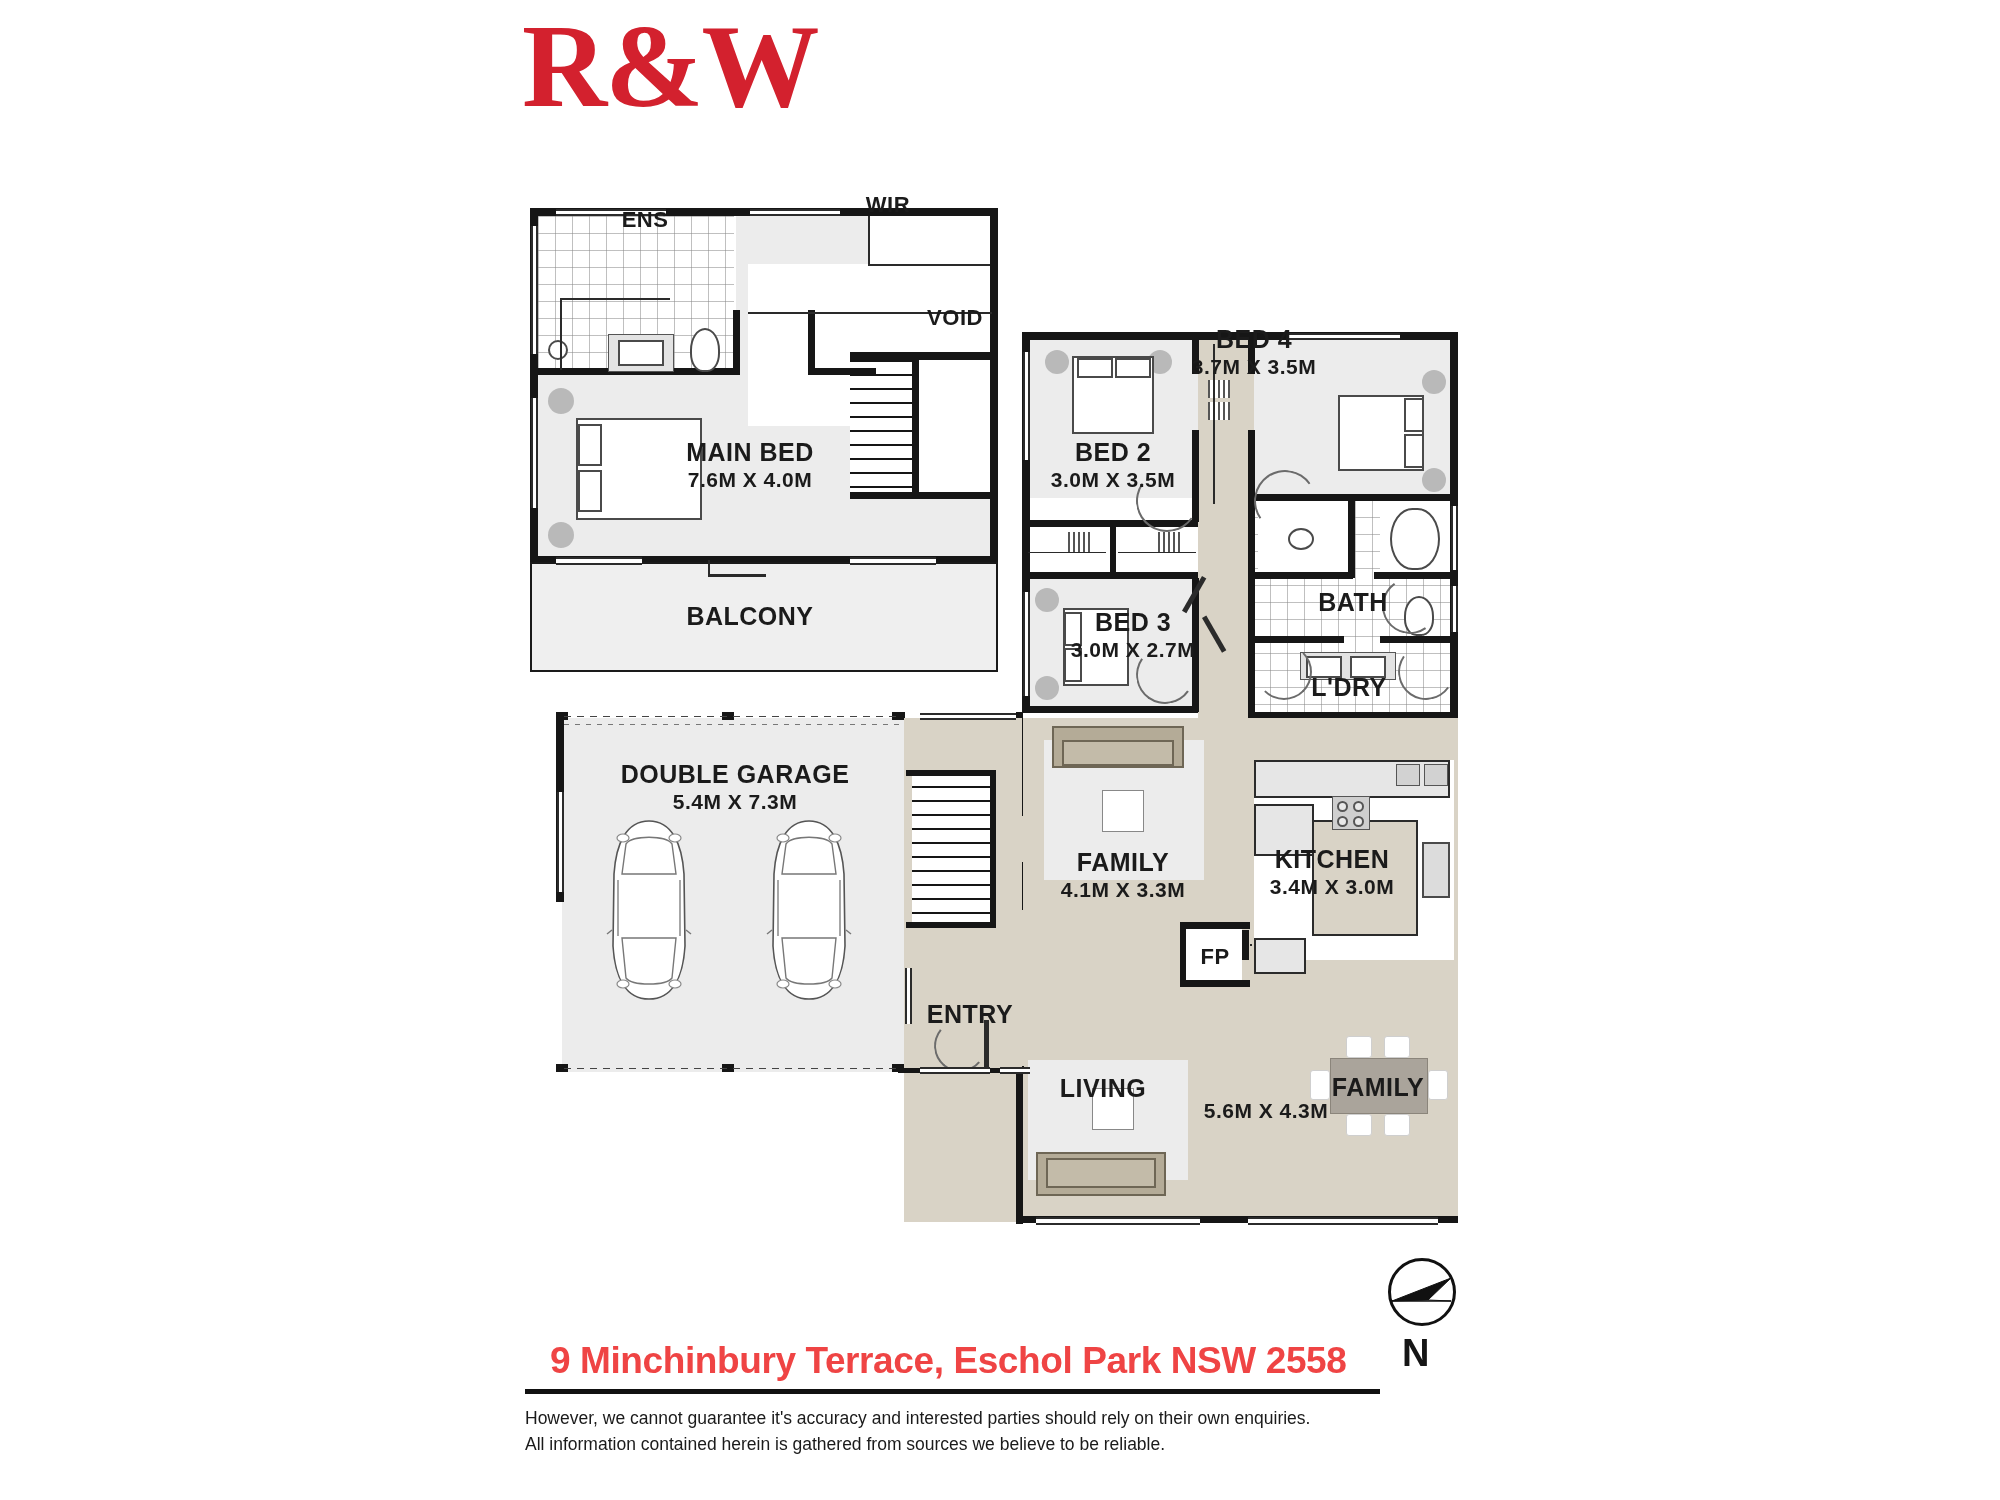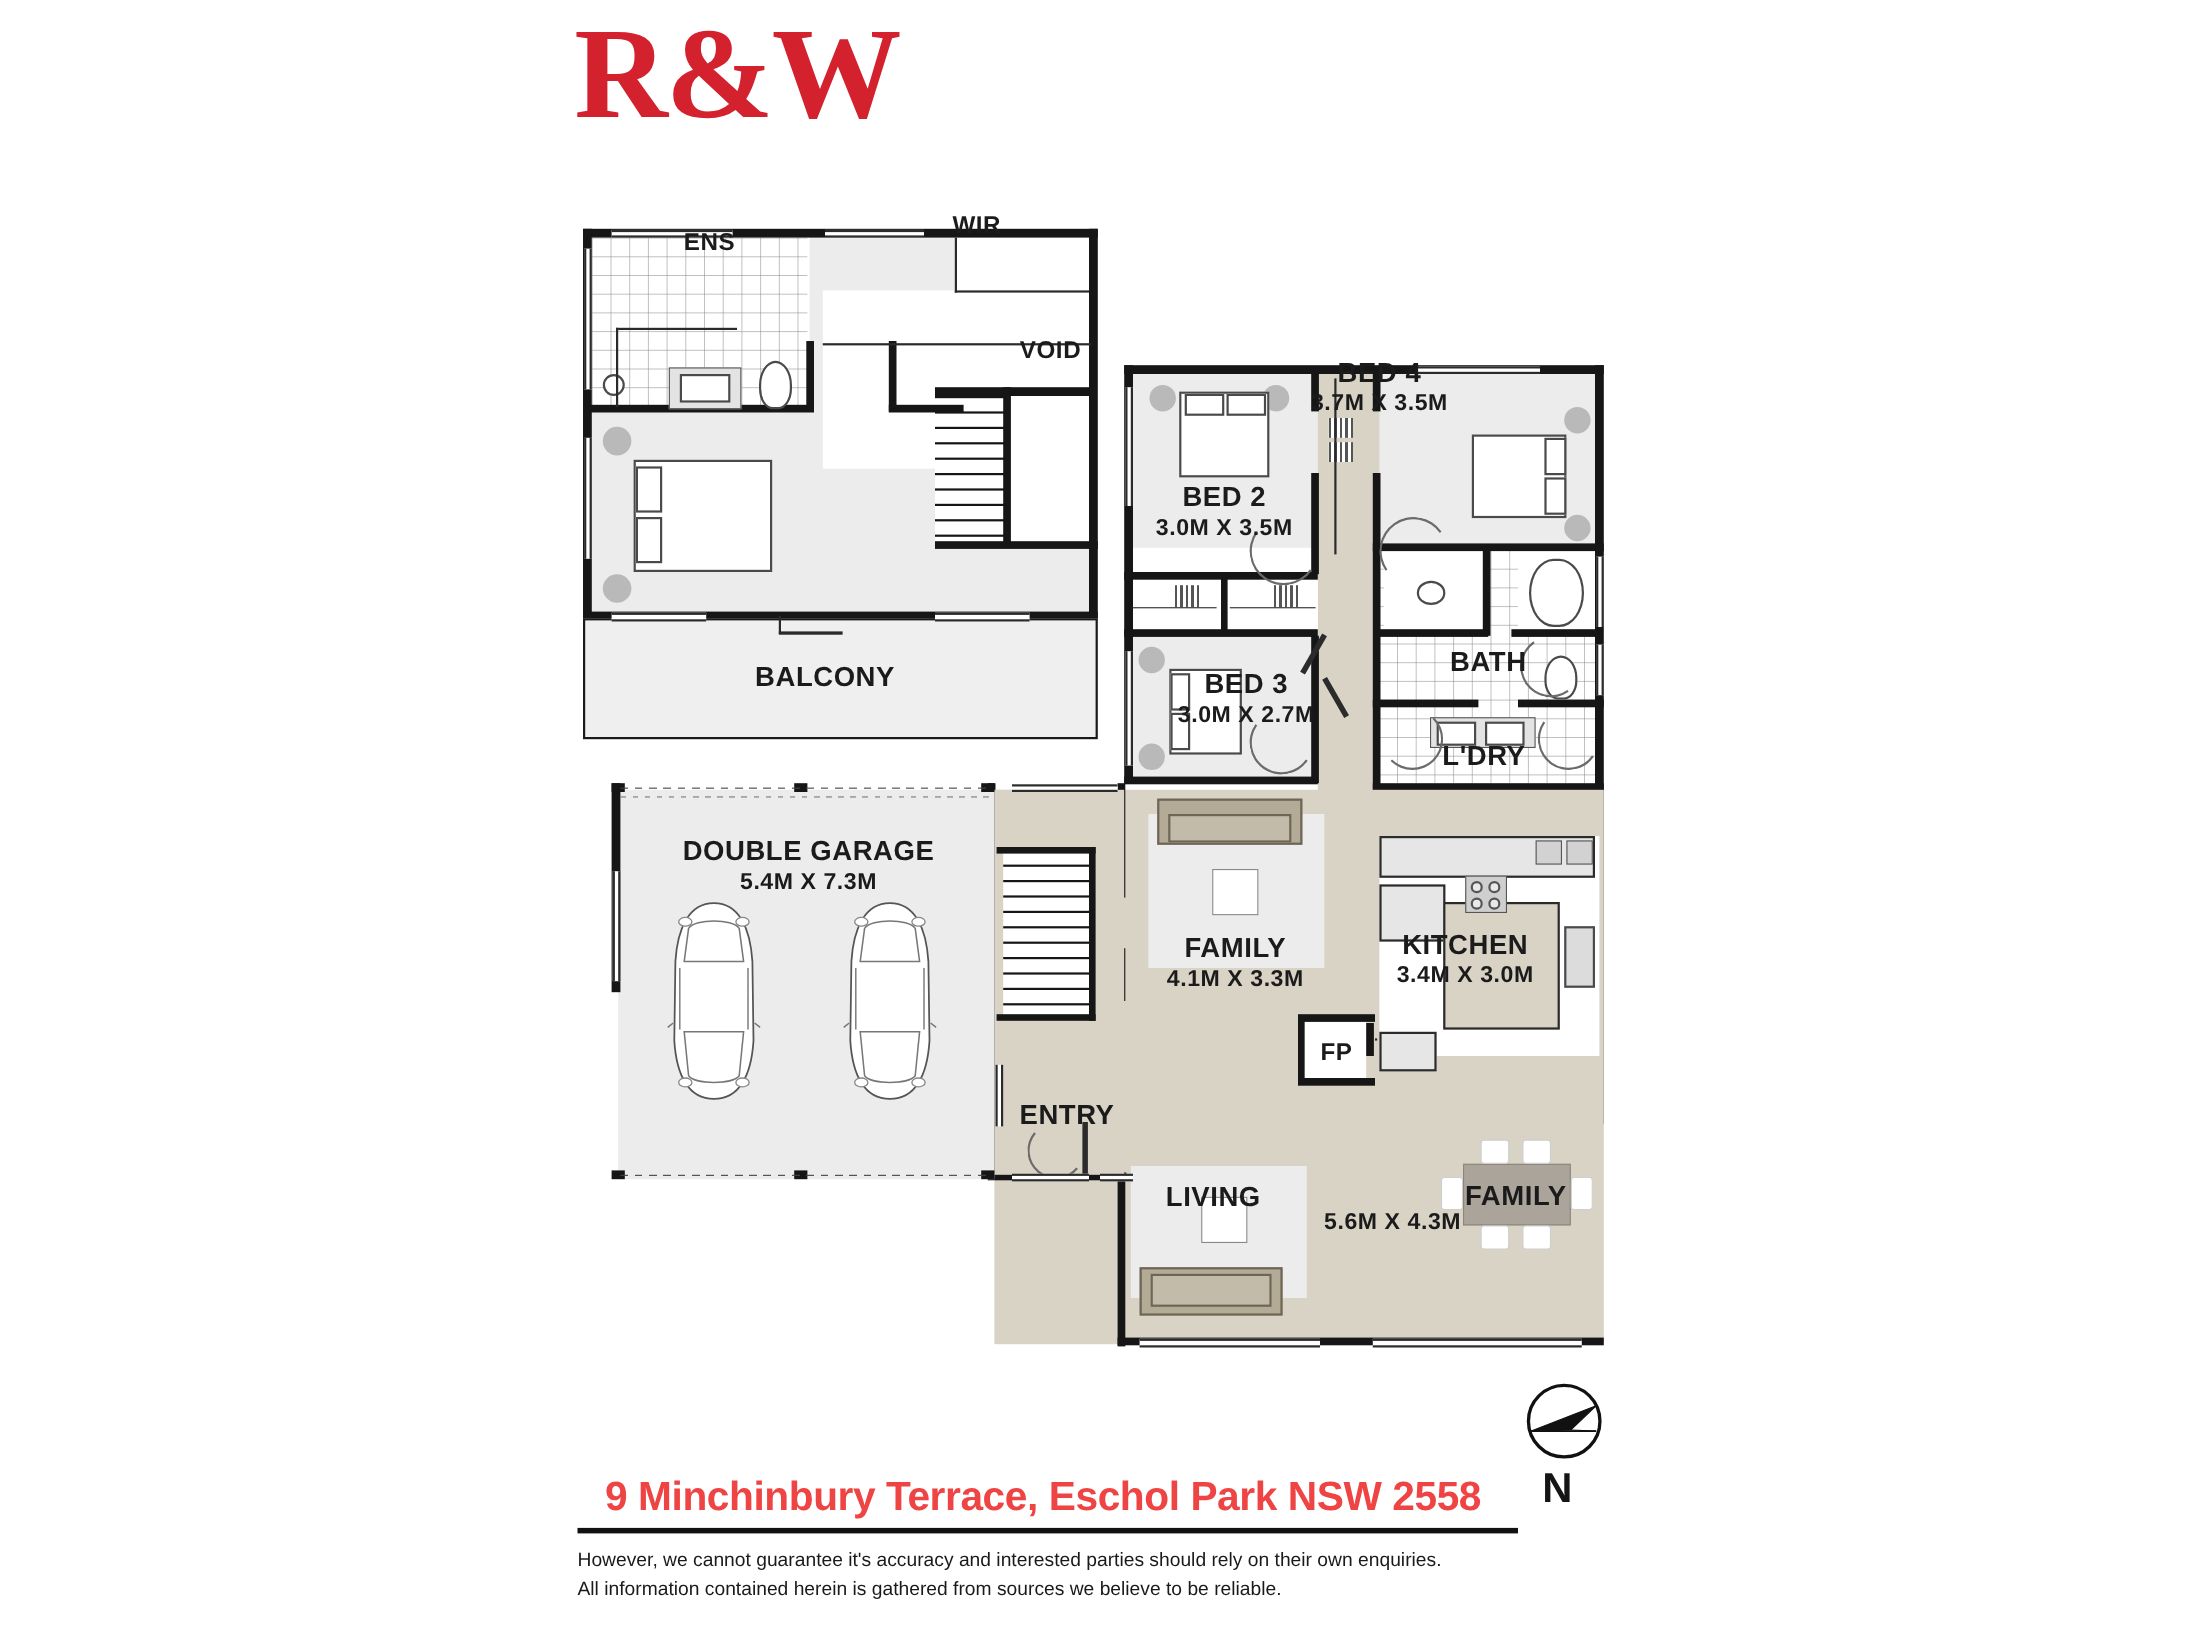--- a/index.html
+++ b/index.html
@@ -311,20 +311,24 @@
     <div class="thinline" style="left:708px;top:574px;width:58px;height:3px;"></div>
 
     <div class="lbl sm" style="left:585px;top:205px;width:120px;">
       <div class="name">ENS</div>
     </div>
     <div class="lbl sm" style="left:828px;top:190px;width:120px;">
       <div class="name">WIR</div>
     </div>
     <div class="lbl sm" style="left:900px;top:303px;width:110px;">
       <div class="name">VOID</div>
+    </div>
+    <div class="lbl" style="left:620px;top:438px;width:260px;">
+      <div class="name">MAIN BED</div>
+      <div class="dim">7.6M X 4.0M</div>
     </div>
     <div class="lbl" style="left:640px;top:602px;width:220px;">
       <div class="name">BALCONY</div>
     </div>
   </div>
 
   <div class="plan" style="left:0;top:0;width:2000px;height:1260px;">
 
     <div class="room" style="left:1028px;top:338px;width:170px;height:160px;"></div>
     <div class="room" style="left:1253px;top:338px;width:200px;height:160px;"></div>

